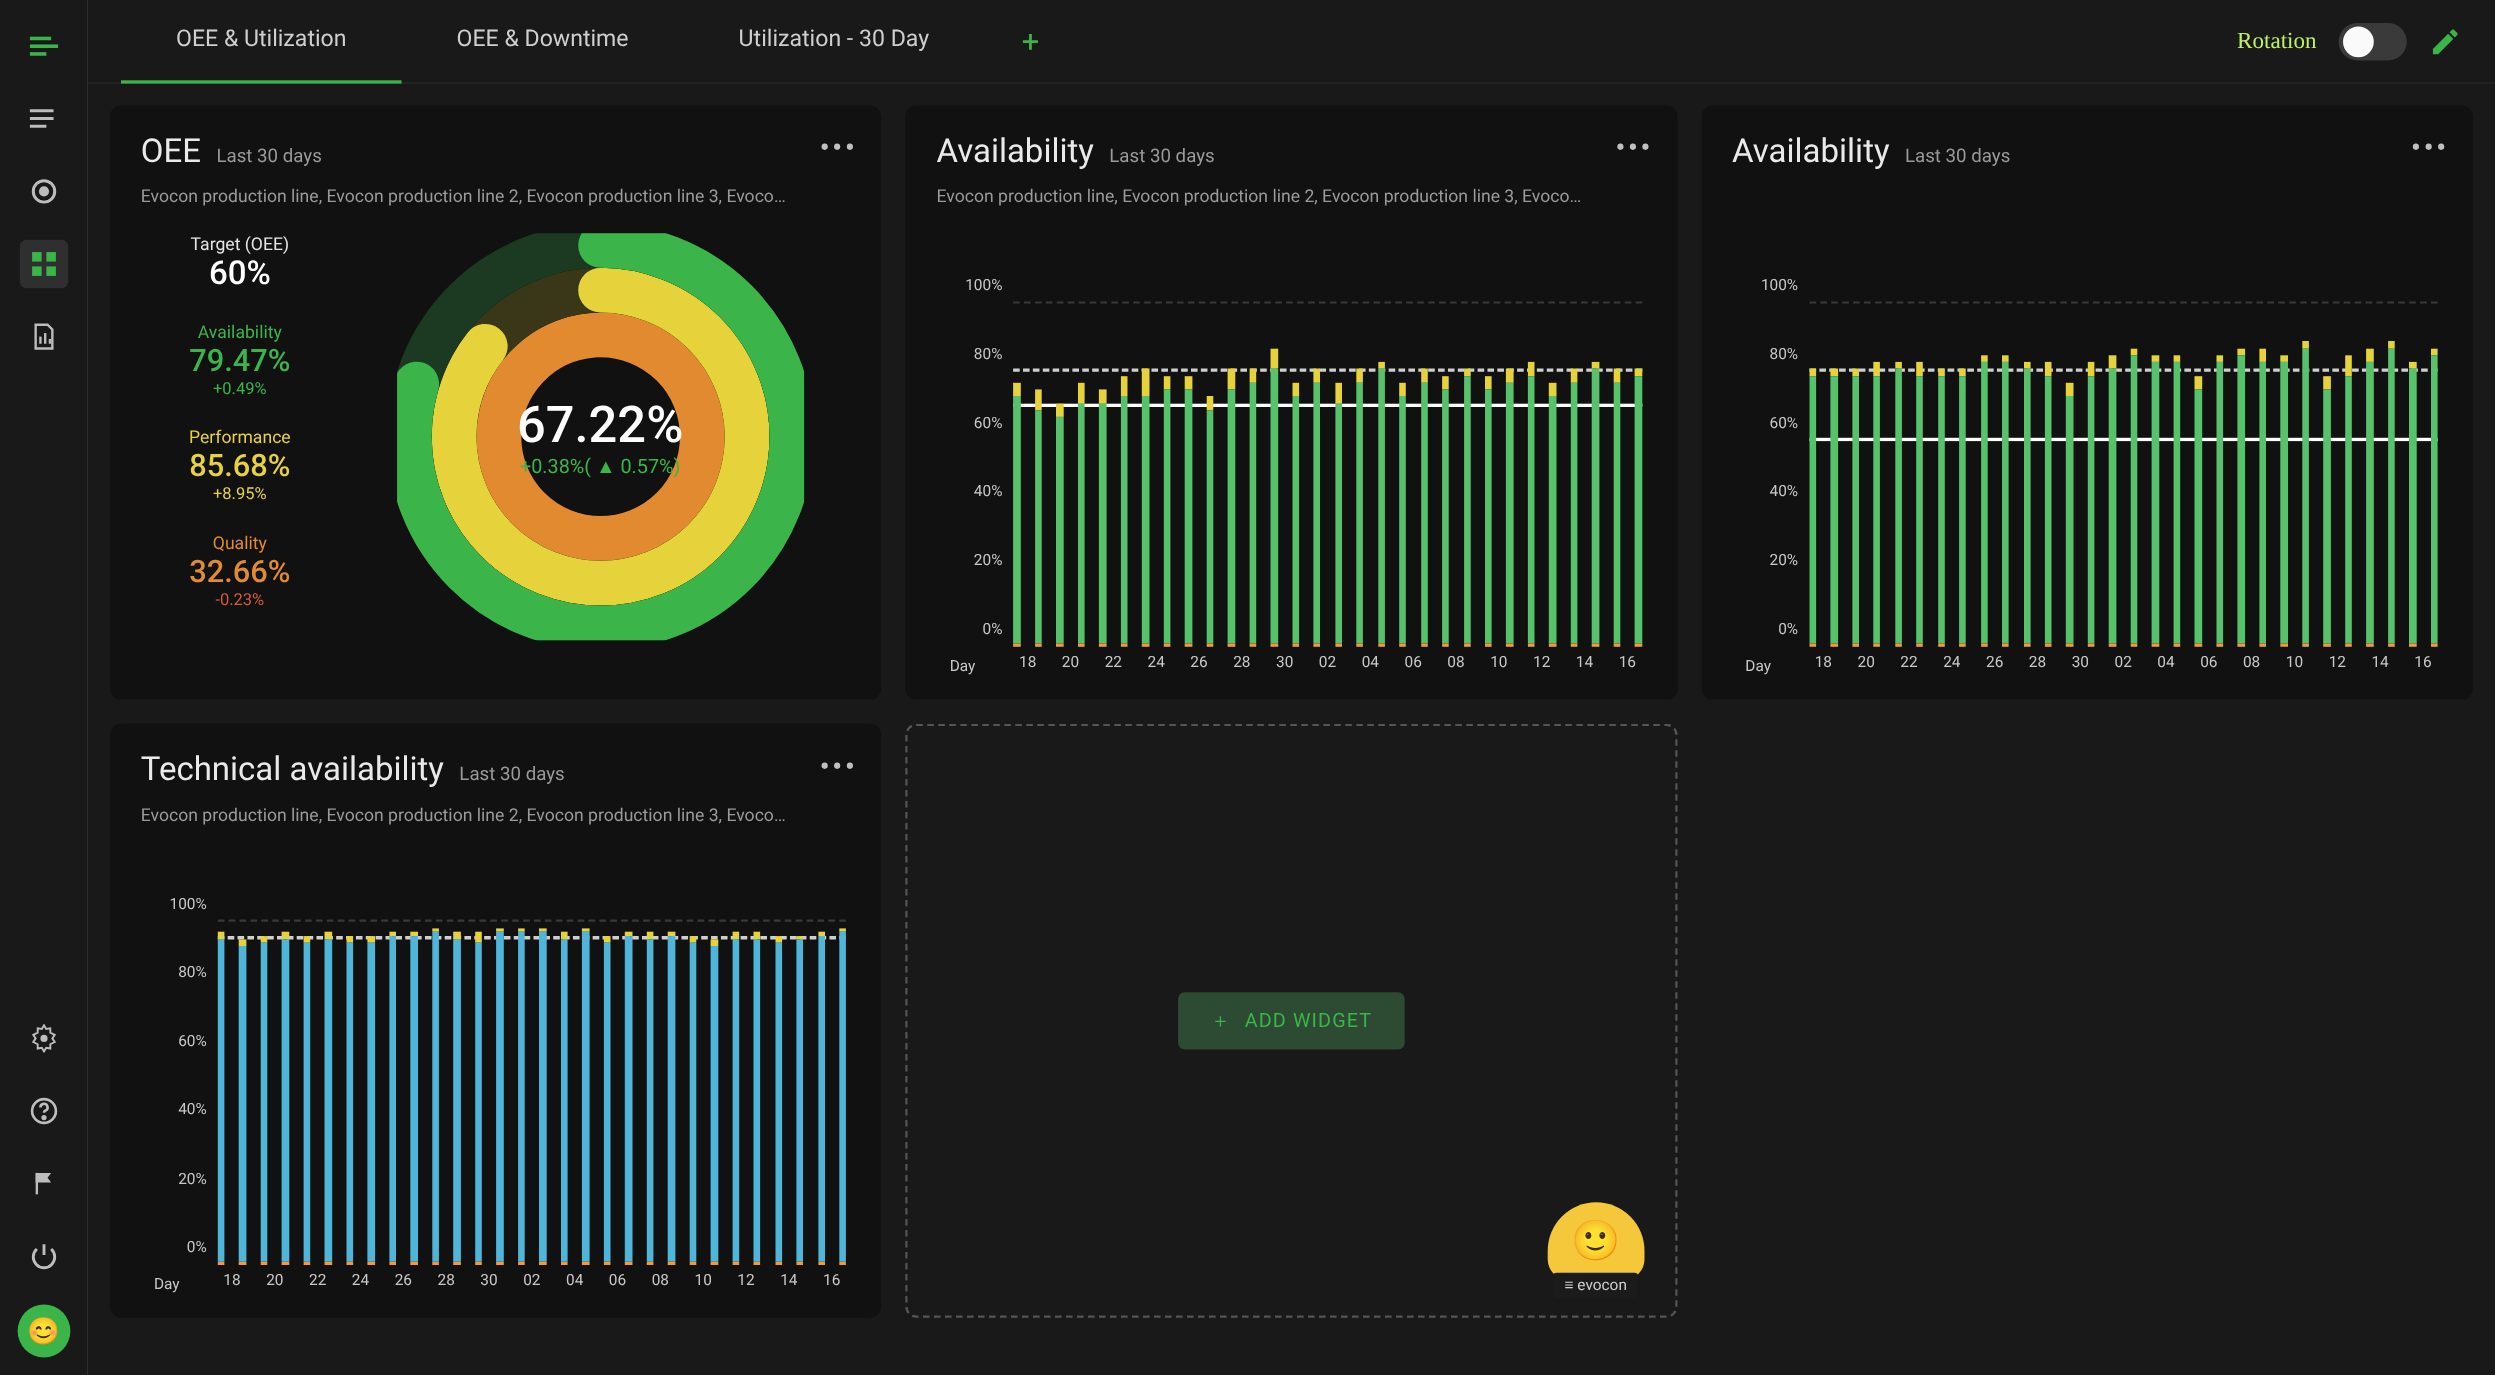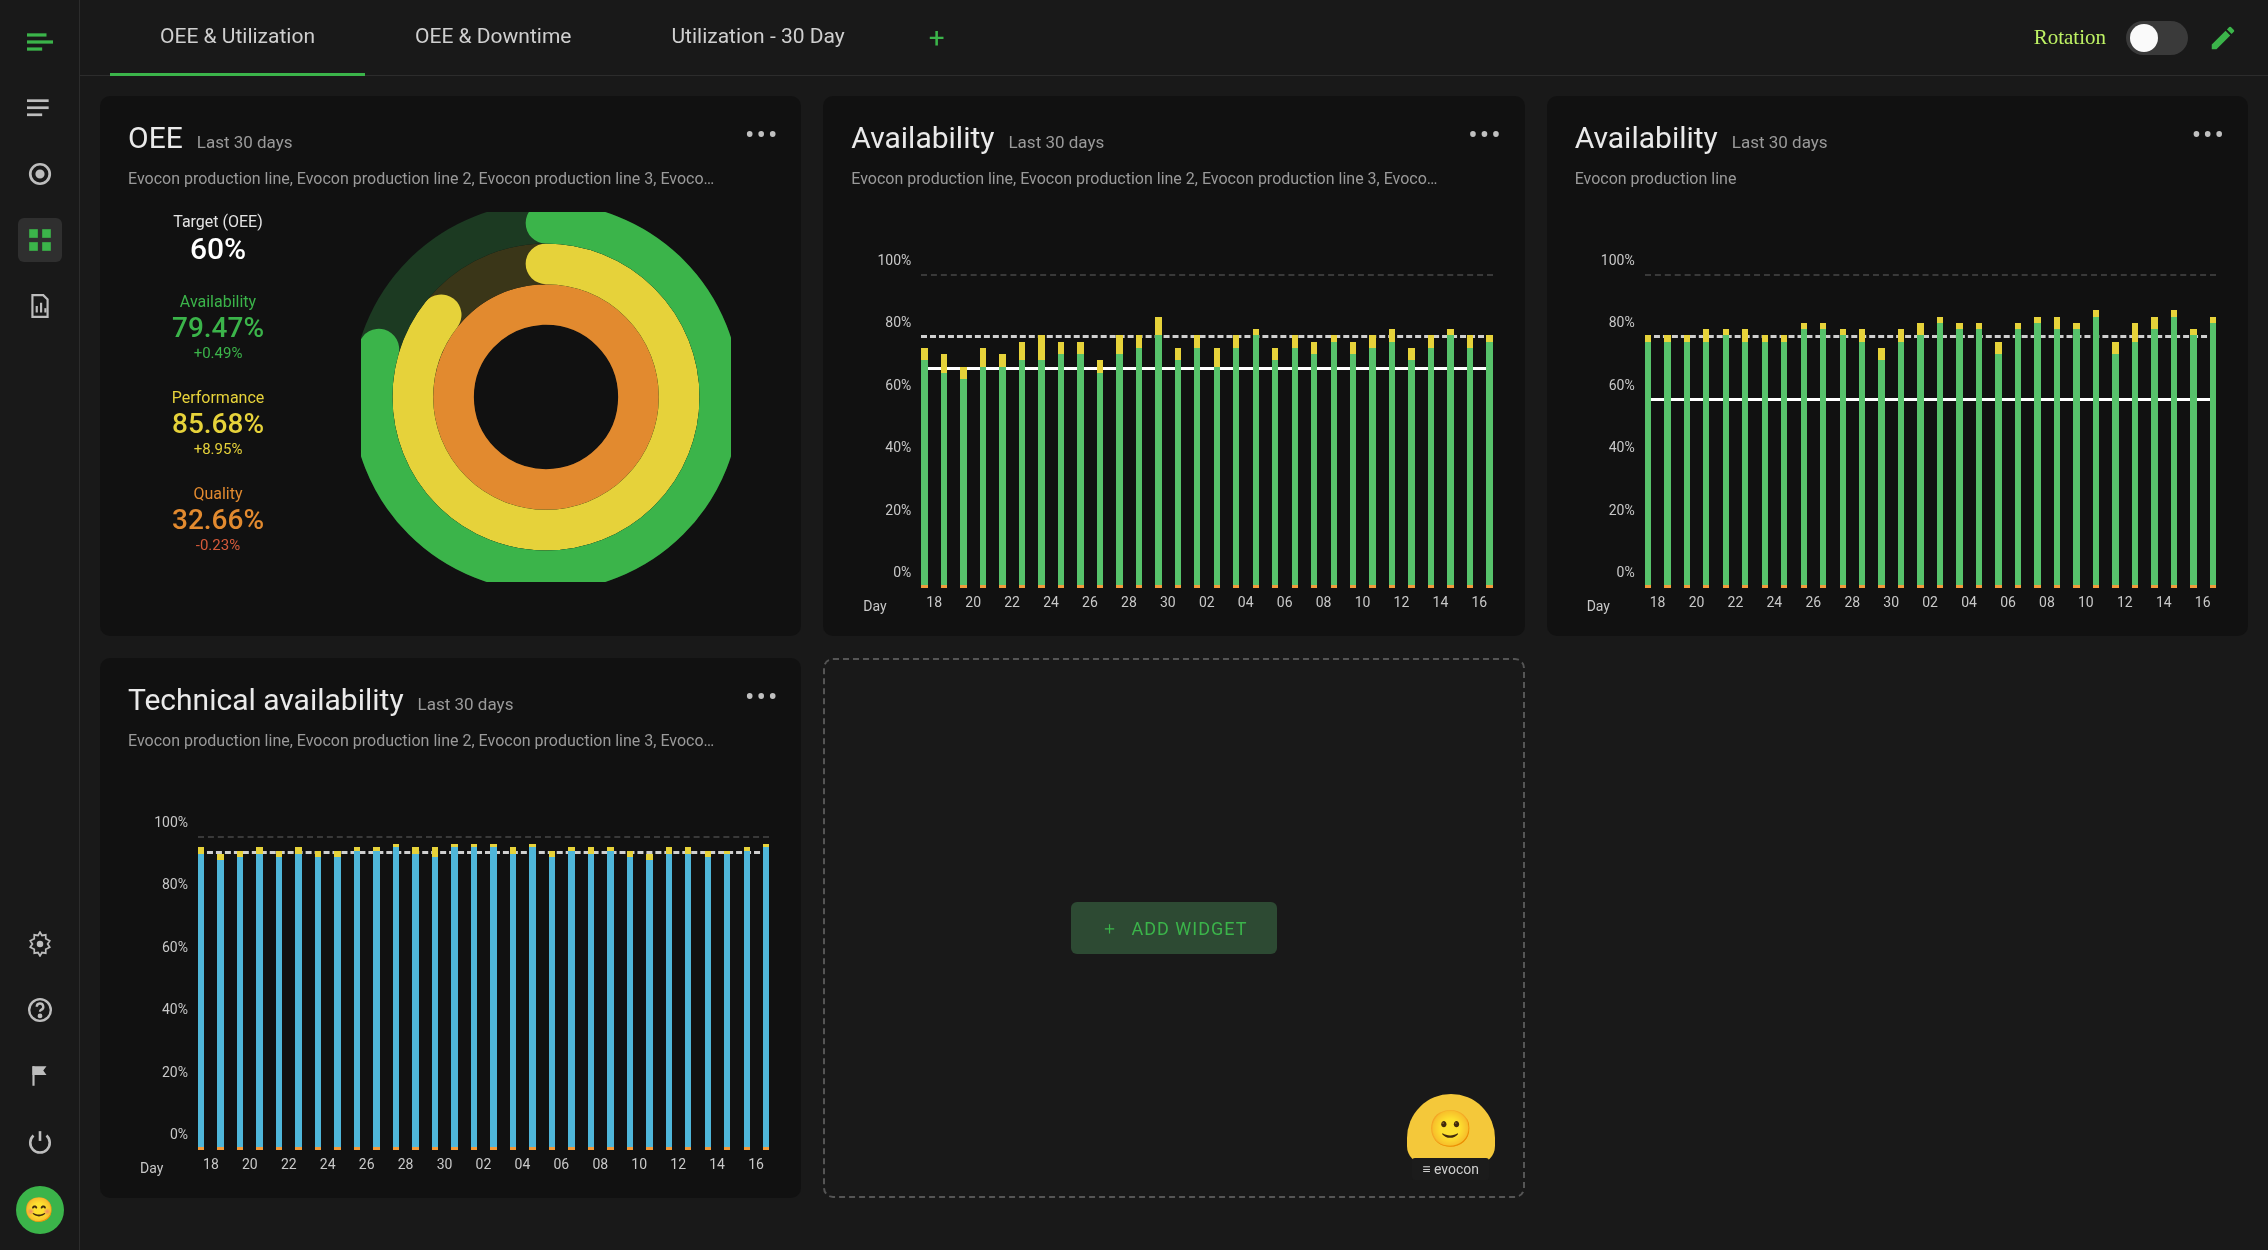--- a/index.html
+++ b/index.html
@@ -351,20 +351,24 @@
           <circle cx="100" cy="100" r="50" fill="none" stroke="#3a2a18" stroke-width="22"></circle>
           <circle cx="100" cy="100" r="50" fill="none" stroke="#e28a2f" stroke-width="22" stroke-dasharray="314" stroke-dashoffset="4" transform="rotate(-90 100 100)" stroke-linecap="round"></circle>
 
           <circle cx="100" cy="100" r="72" fill="none" stroke="#3a3618" stroke-width="22"></circle>
           <circle cx="100" cy="100" r="72" fill="none" stroke="#e6d23a" stroke-width="22" stroke-dasharray="452" stroke-dashoffset="65" transform="rotate(-90 100 100)" stroke-linecap="round"></circle>
 
           <circle cx="100" cy="100" r="94" fill="none" stroke="#1c3a22" stroke-width="22"></circle>
           <circle cx="100" cy="100" r="94" fill="none" stroke="#3bb44a" stroke-width="22" stroke-dasharray="590" stroke-dashoffset="121" transform="rotate(-90 100 100)" stroke-linecap="round"></circle>
           <text x="100" y="100" text-anchor="middle" dominant-baseline="middle" fill="#ffffff" font-size="30"></text>
         </svg>
+        <div style="position:absolute; text-align:center">
+          <div class="donut-text-main">67.22%</div>
+          <div class="donut-text-sub">+0.38%( ▲ 0.57%)</div>
+        </div>
       </div>
     </div>
   </div>
 
   <div class="card">
     <div class="card-title-row">
       <span class="card-title">Availability</span>
       <span class="card-sub">Last 30 days</span>
     </div>
     <div class="card-menu">•••</div>
@@ -553,21 +557,20 @@
         <div class="day-lbl">Day</div>
       </div>
   </div>
 
   <div class="card">
     <div class="card-title-row">
       <span class="card-title">Availability</span>
       <span class="card-sub">Last 30 days</span>
     </div>
     <div class="card-menu">•••</div>
-    <div class="card-lines">Evocon production line</div>
     <div class="chart-area">
         <div class="gridline" style="bottom: 340px;"></div>
         <div class="y-axis">
           <div class="y-tick" style="bottom: 0px;">0%</div>
           <div class="y-tick" style="bottom: 62.4px;">20%</div>
           <div class="y-tick" style="bottom: 124.8px;">40%</div>
           <div class="y-tick" style="bottom: 187.2px;">60%</div>
           <div class="y-tick" style="bottom: 249.6px;">80%</div>
           <div class="y-tick" style="bottom: 312px;">100%</div>
         </div>

